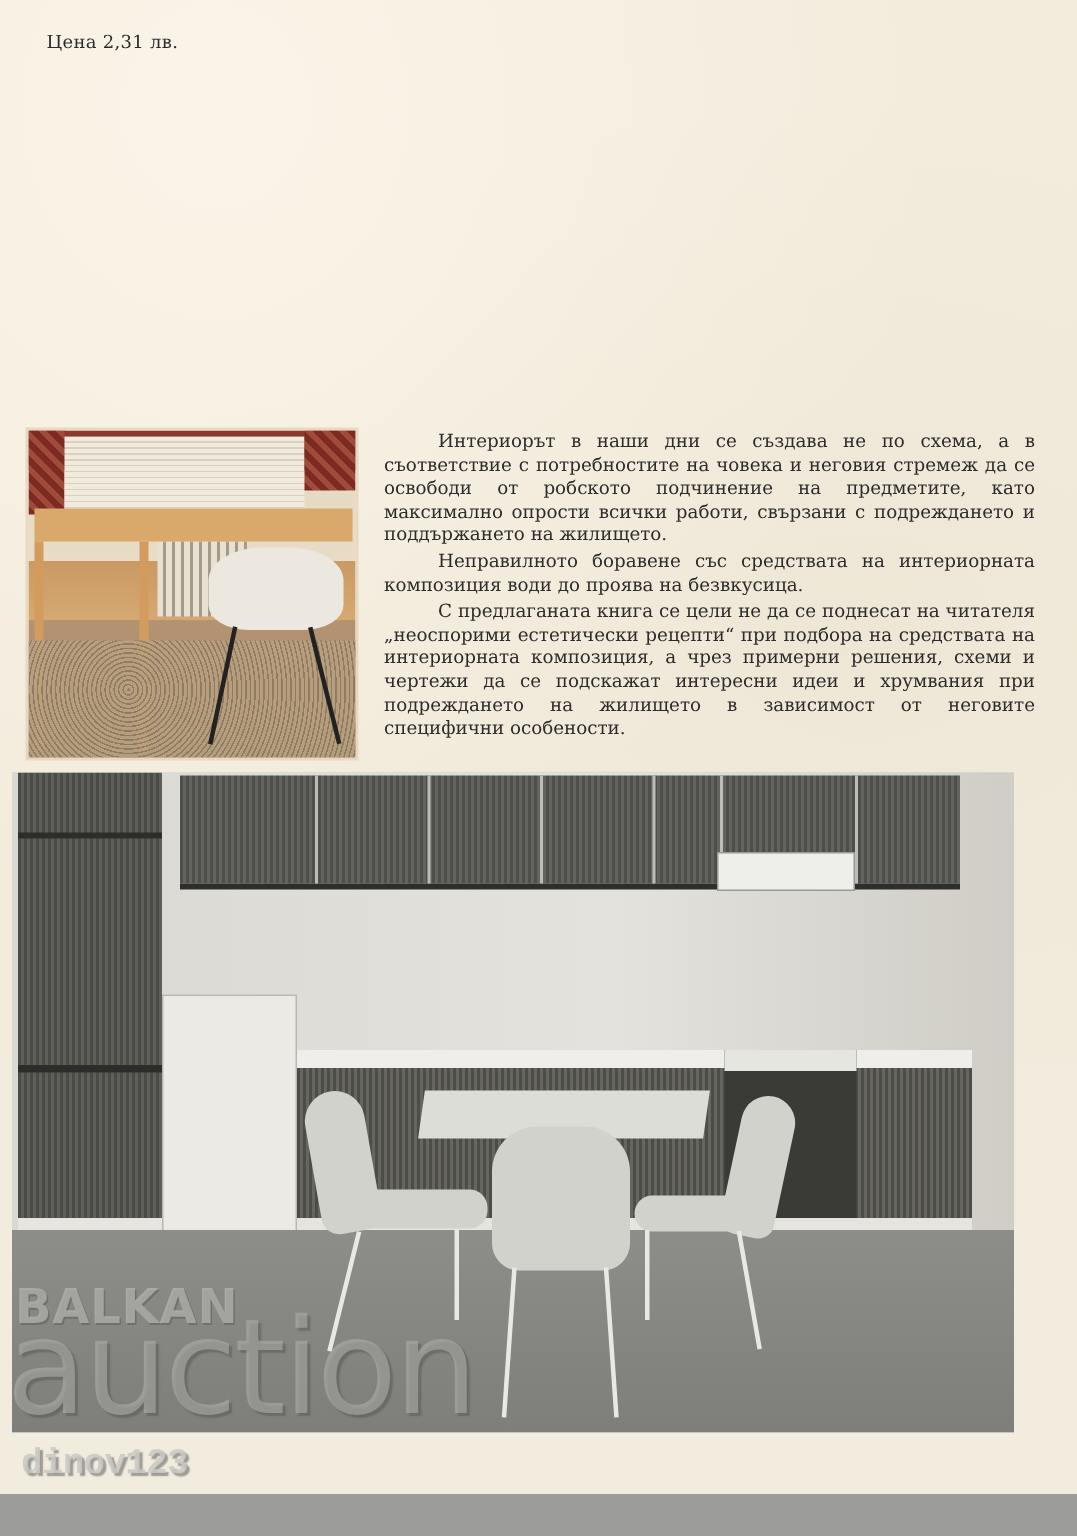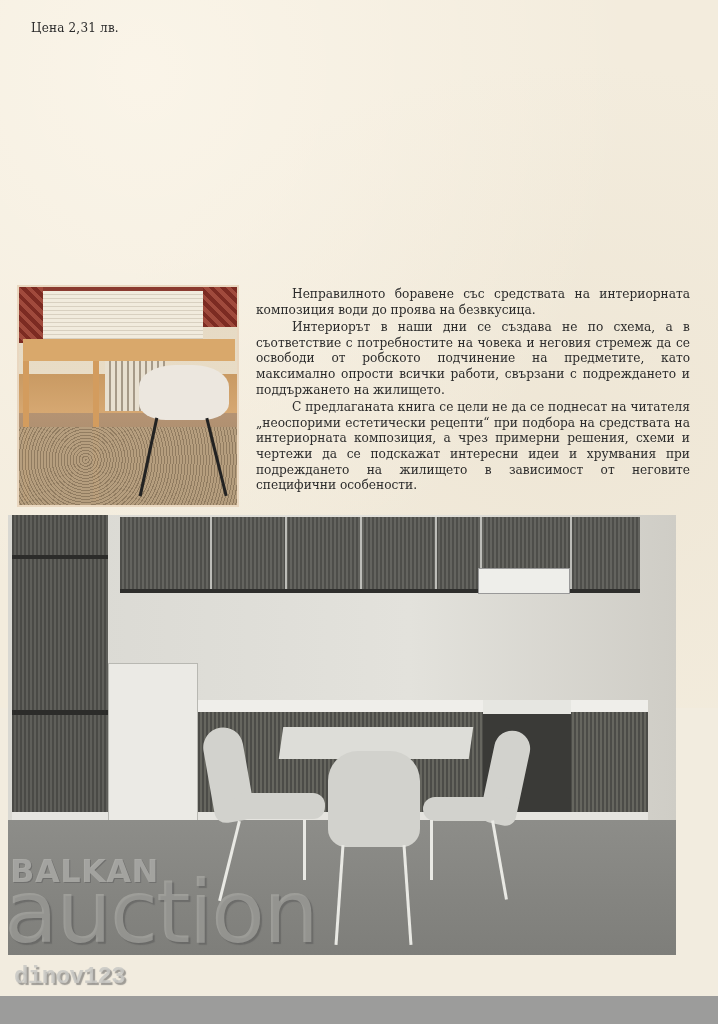--- a/index.html
+++ b/index.html
@@ -107,22 +107,22 @@
     <div class="desk"></div>
     <div class="desk-leg1"></div>
     <div class="desk-leg2"></div>
     <div class="carpet"></div>
     <div class="chair"></div>
     <div class="chair-leg1"></div>
     <div class="chair-leg2"></div>
   </div>
 
   <div class="body-text">
+    <p>Интериорът в наши дни се създава не по схема, а в съответствие с потребностите на човека и неговия стремеж да се освободи от робското подчинение на предметите, като максимално опрости всички работи, свързани с подреждането и поддържането на жилището.</p>
     <p>Неправилното боравене със средствата на интериорната композиция води до проява на безвкусица.</p>
-    <p>Интериорът в наши дни се създава не по схема, а в съответствие с потребностите на човека и неговия стремеж да се освободи от робското подчинение на предметите, като максимално опрости всички работи, свързани с подреждането и поддържането на жилището.</p>
     <p>С предлаганата книга се цели не да се поднесат на читателя „неоспорими естетически рецепти“ при подбора на средствата на интериорната композиция, а чрез примерни решения, схеми и чертежи да се подскажат интересни идеи и хрумвания при подреждането на жилището в зависимост от неговите специфични особености.</p>
   </div>
 
   <div class="bw-photo">
     <div class="wall"></div>
     <div class="tall-cab">
       <div class="split"></div>
       <div class="split2"></div>
     </div>
     <div class="upper-cab">

